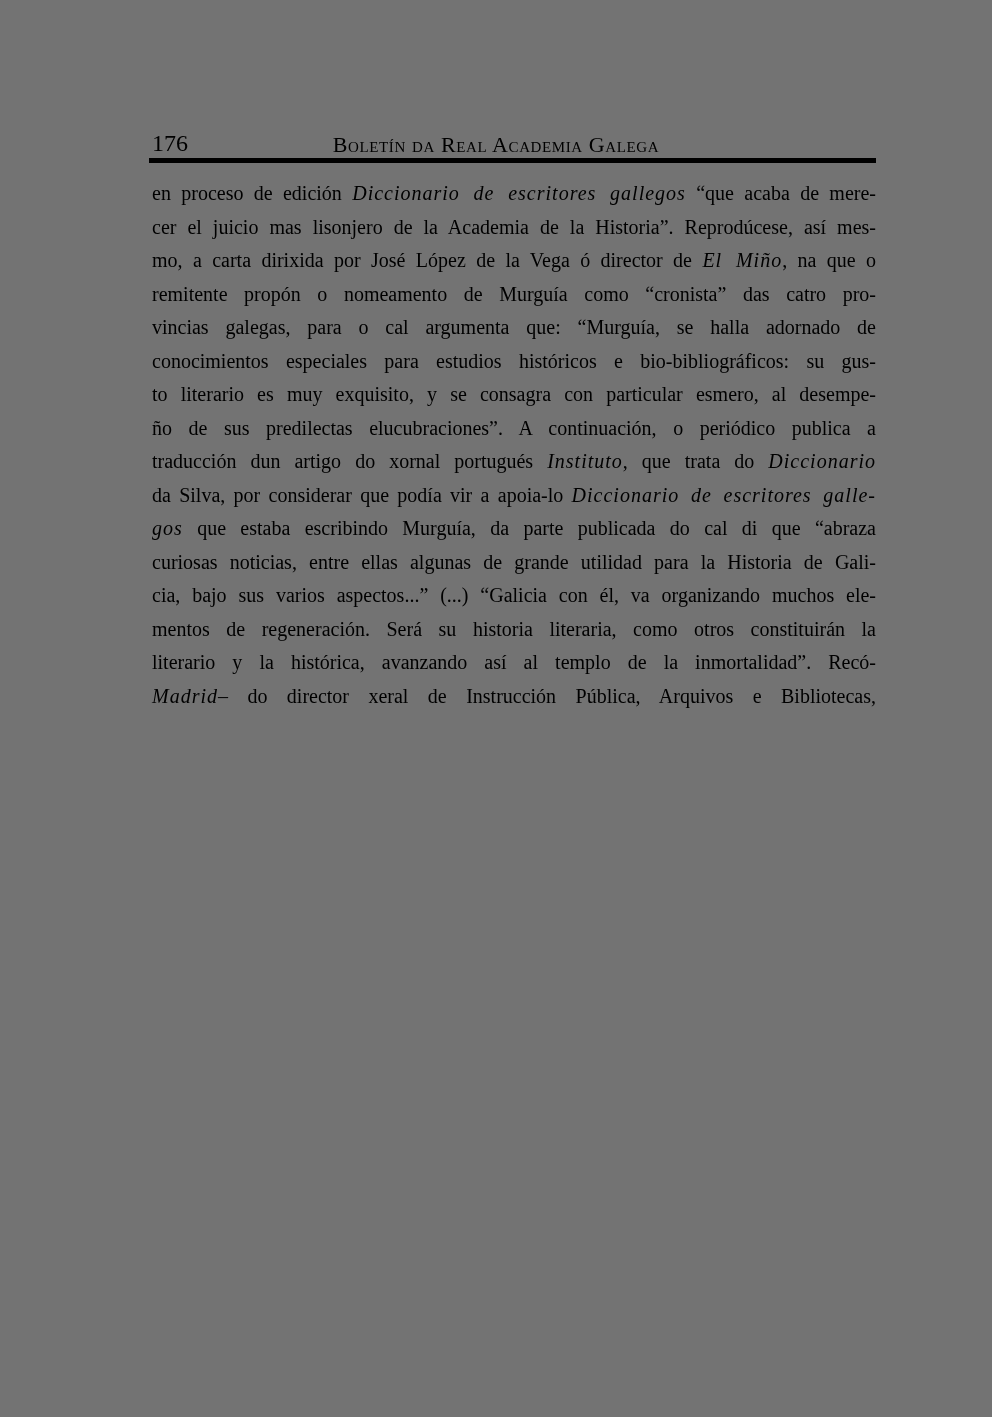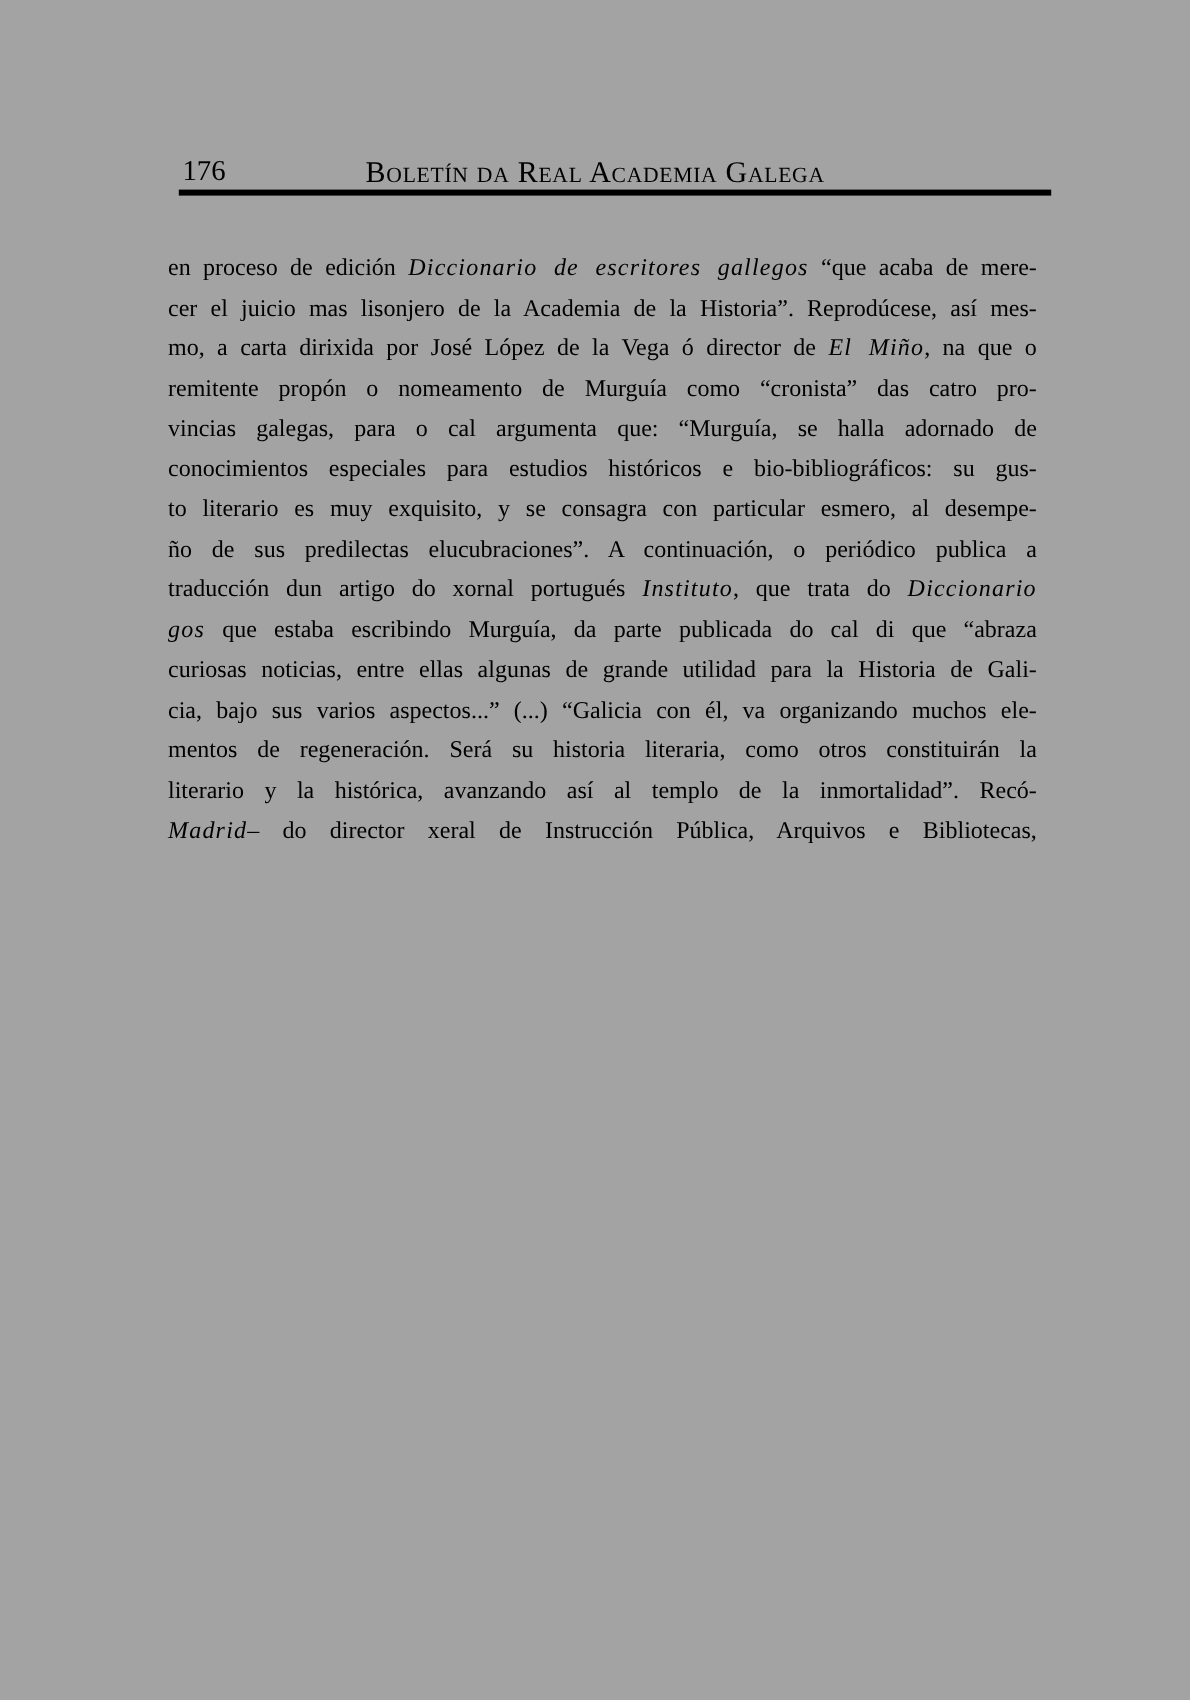--- a/index.html
+++ b/index.html
@@ -1,45 +1,44 @@
 <!DOCTYPE html>
 <html><head>
 <meta charset="utf-8">
 <style>
   html, body { margin: 0; padding: 0; background: #ffffff; }
   .page {
     position: relative;
     width: 992px;
     height: 1417px;
-    background: #a3a3a3;
+    background: #737373;
     color: #000000;
     font-family: "Liberation Serif", serif;
     overflow: hidden;
   }
   .header { position: absolute; top: 130px; left: 0; width: 100%; height: 28px; }
   .page-number {
     position: absolute; left: 152px; top: 0;
     font-size: 24px; line-height: 26px;
   }
   .journal-title {
     position: absolute; left: 0; top: 3px; width: 100%;
     text-align: center;
     font-variant: small-caps;
-    font-size: 25px; line-height: 24px;
+    font-size: 22px; line-height: 24px;
     letter-spacing: 0.6px;
   }
   .header-rule {
     position: absolute; left: 149px; top: 158px;
     width: 727px; height: 5px;
     background: #000000;
   }
   .body-text {
-    position: absolute; left: 140px; top: 177px; width: 724px;
+    position: absolute; left: 152px; top: 177px; width: 724px;
     font-size: 20px;
-    margin-top: 30px;
   }
   .line {
     height: 33.5px;
     line-height: 33.5px;
     text-align: justify;
     text-align-last: justify;
   }
   .line.no-just { text-align-last: left; }
   .run { white-space: pre-wrap; }
   .run.it {
@@ -60,20 +59,21 @@
   <div class="body-text">
       <div class="line"><span class="run">en proceso de edición </span><span class="run it">Diccionario de escritores gallegos</span><span class="run"> “que acaba de mere-</span></div>
       <div class="line"><span class="run">cer el juicio mas lisonjero de la Academia de la Historia”. Reprodúcese, así mes-</span></div>
       <div class="line"><span class="run">mo, a carta dirixida por José López de la Vega ó director de </span><span class="run it">El Miño</span><span class="run">, na que o</span></div>
       <div class="line"><span class="run">remitente propón o nomeamento de Murguía como “cronista” das catro pro-</span></div>
       <div class="line"><span class="run">vincias galegas, para o cal argumenta que: “Murguía, se halla adornado de</span></div>
       <div class="line"><span class="run">conocimientos especiales para estudios históricos e bio-bibliográficos: su gus-</span></div>
       <div class="line"><span class="run">to literario es muy exquisito, y se consagra con particular esmero, al desempe-</span></div>
       <div class="line"><span class="run">ño de sus predilectas elucubraciones”. A continuación, o periódico publica a</span></div>
       <div class="line"><span class="run">traducción dun artigo do xornal portugués </span><span class="run it">Instituto</span><span class="run">, que trata do </span><span class="run it">Diccionario</span></div>
+      <div class="line"><span class="run">da Silva, por considerar que podía vir a apoia-lo </span><span class="run it">Diccionario de escritores galle-</span></div>
       <div class="line"><span class="run it">gos</span><span class="run"> que estaba escribindo Murguía, da parte publicada do cal di que “abraza</span></div>
       <div class="line"><span class="run">curiosas noticias, entre ellas algunas de grande utilidad para la Historia de Gali-</span></div>
       <div class="line"><span class="run">cia, bajo sus varios aspectos...” (...) “Galicia con él, va organizando muchos ele-</span></div>
       <div class="line"><span class="run">mentos de regeneración. Será su historia literaria, como otros constituirán la</span></div>
       <div class="line"><span class="run">literario y la histórica, avanzando así al templo de la inmortalidad”. Recó-</span></div>
       <div class="line"><span class="run it">Madrid</span><span class="run">– do director xeral de Instrucción Pública, Arquivos e Bibliotecas,</span></div>
     </div>
 </div>
 
 </body></html>

